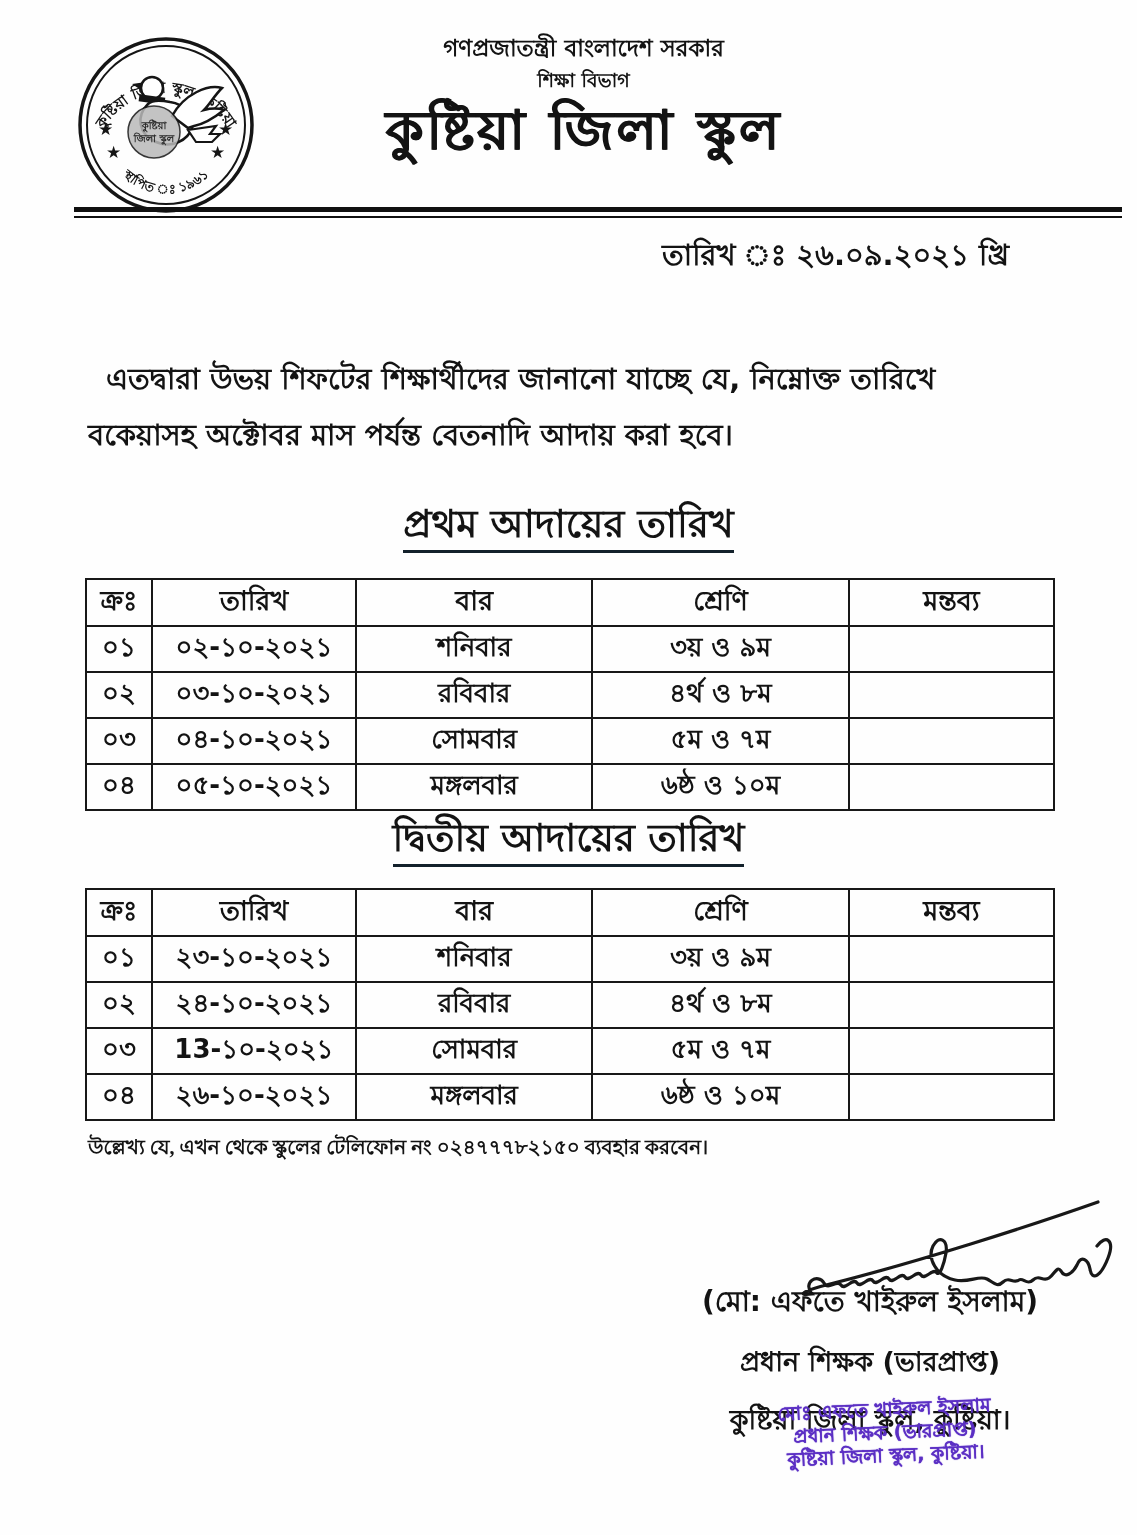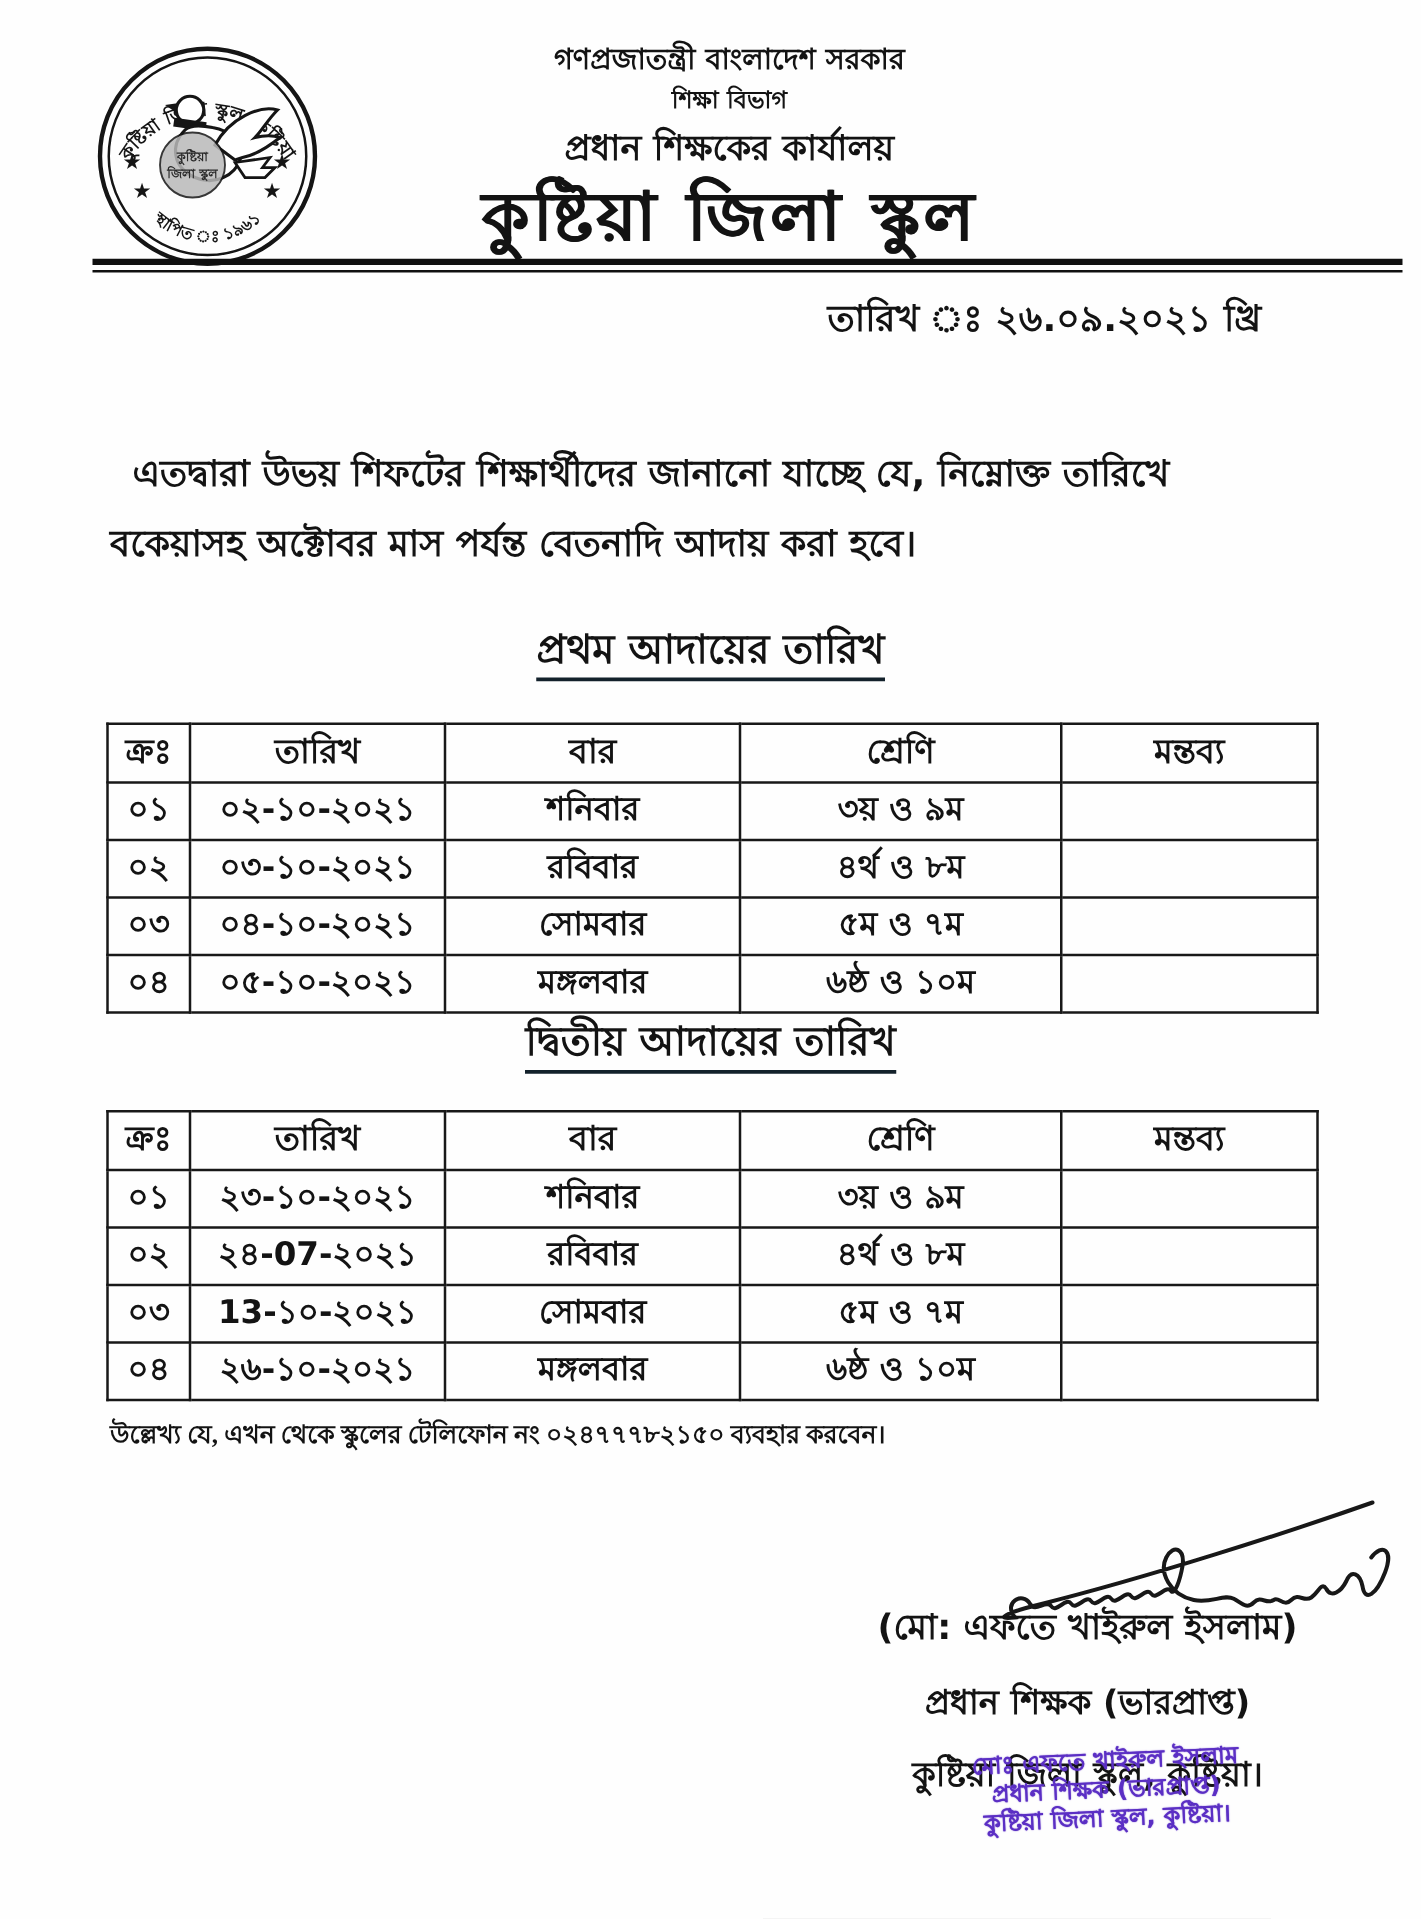--- a/index.html
+++ b/index.html
@@ -29,21 +29,21 @@
     font-size:29px;font-weight:bold;
   }
   
   .body-par{
     position:absolute;left:88px;top:352px;width:932px;
     font-size:29px;font-weight:bold;line-height:1.92;
     text-indent:18px;margin:0;
   }
   .sec-title{
     position:absolute;left:0;width:1137px;text-align:center;
-    font-size:32px;font-weight:900;margin:0;
+    font-size:38px;font-weight:900;margin:0;
   }
   .sec-title span{border-bottom:3px solid #13212b;padding-bottom:4px;}
   .t1-title{top:494px;}
   .t2-title{top:808px;}
   
   table.sched{
     position:absolute;left:85px;width:970px;
     border-collapse:collapse;table-layout:fixed;
     font-weight:bold;
   }
@@ -115,21 +115,20 @@
         <circle cx="78" cy="102" r="26" fill="#b9b9b9" stroke="#151515" stroke-width="1.5" opacity="0.85"></circle>
         <text x="78" y="99" font-size="10" text-anchor="middle" fill="#2a2a2a">কুষ্টিয়া</text>
         <text x="78" y="112" font-size="10" text-anchor="middle" fill="#2a2a2a">জিলা স্কুল</text>
       </g>
     </svg>
   </div>
 
   <div class="head-block">
     <div class="head-govt">গণপ্রজাতন্ত্রী বাংলাদেশ সরকার</div>
     <div class="head-dept">শিক্ষা বিভাগ</div>
-    <div class="head-office">প্রধান শিক্ষকের কার্যালয়</div>
     <div class="head-school">কুষ্টিয়া জিলা স্কুল</div>
   </div>
 
   <div class="double-rule"></div>
 
   <div class="date-line">তারিখ ঃ ২৬.০৯.২০২১ খ্রি</div>
 
   <p class="body-par">এতদ্বারা উভয় শিফটের শিক্ষার্থীদের জানানো যাচ্ছে যে, নিম্নোক্ত তারিখে বকেয়াসহ অক্টোবর মাস পর্যন্ত বেতনাদি আদায় করা হবে।</p>
 
   <h2 class="sec-title t1-title">
@@ -207,21 +206,21 @@
     <tbody>
         <tr>
           <td>০১</td>
           <td>২৩-১০-২০২১</td>
           <td>শনিবার</td>
           <td>৩য় ও ৯ম</td>
           <td></td>
         </tr>
         <tr>
           <td>০২</td>
-          <td>২৪-07-২০২১</td>
+          <td>২৪-১০-২০২১</td>
           <td>রবিবার</td>
           <td>৪র্থ ও ৮ম</td>
           <td></td>
         </tr>
         <tr>
           <td>০৩</td>
           <td>13-১০-২০২১</td>
           <td>সোমবার</td>
           <td>৫ম ও ৭ম</td>
           <td></td>

